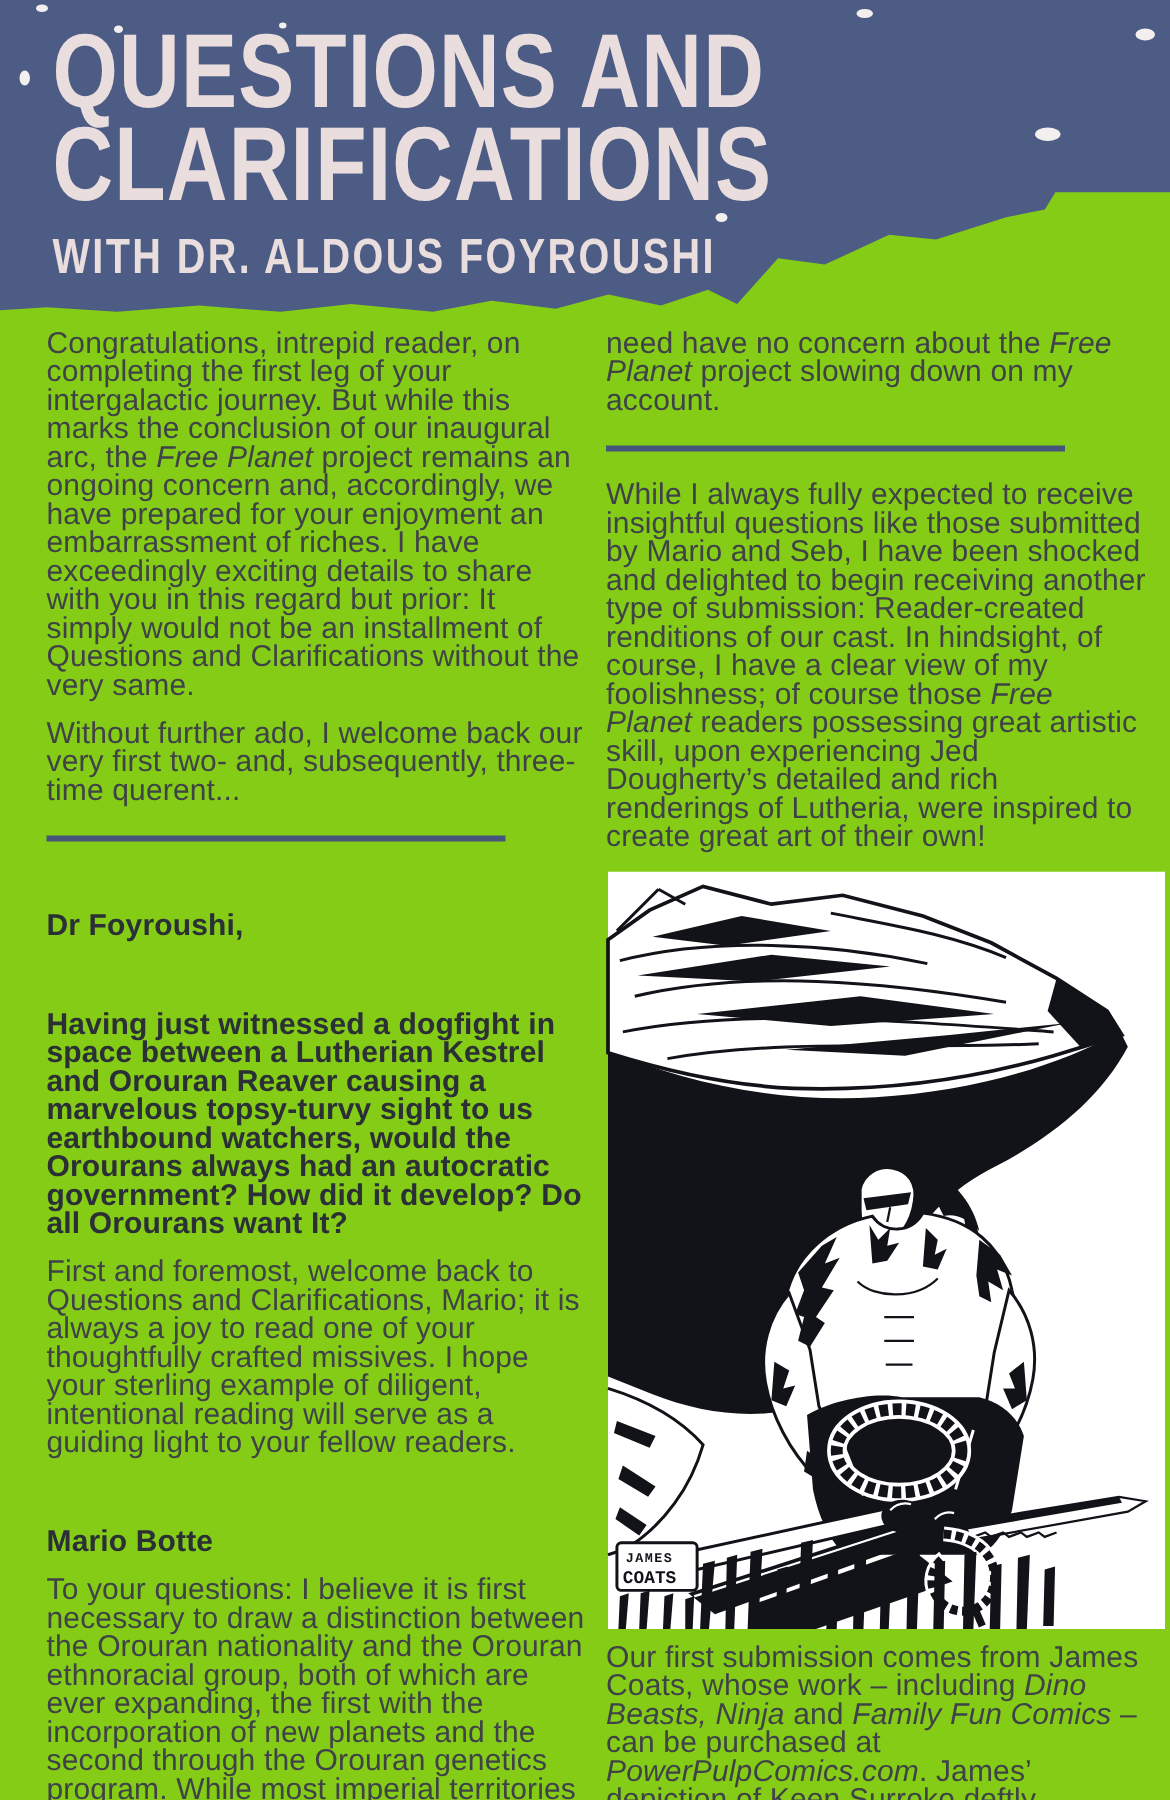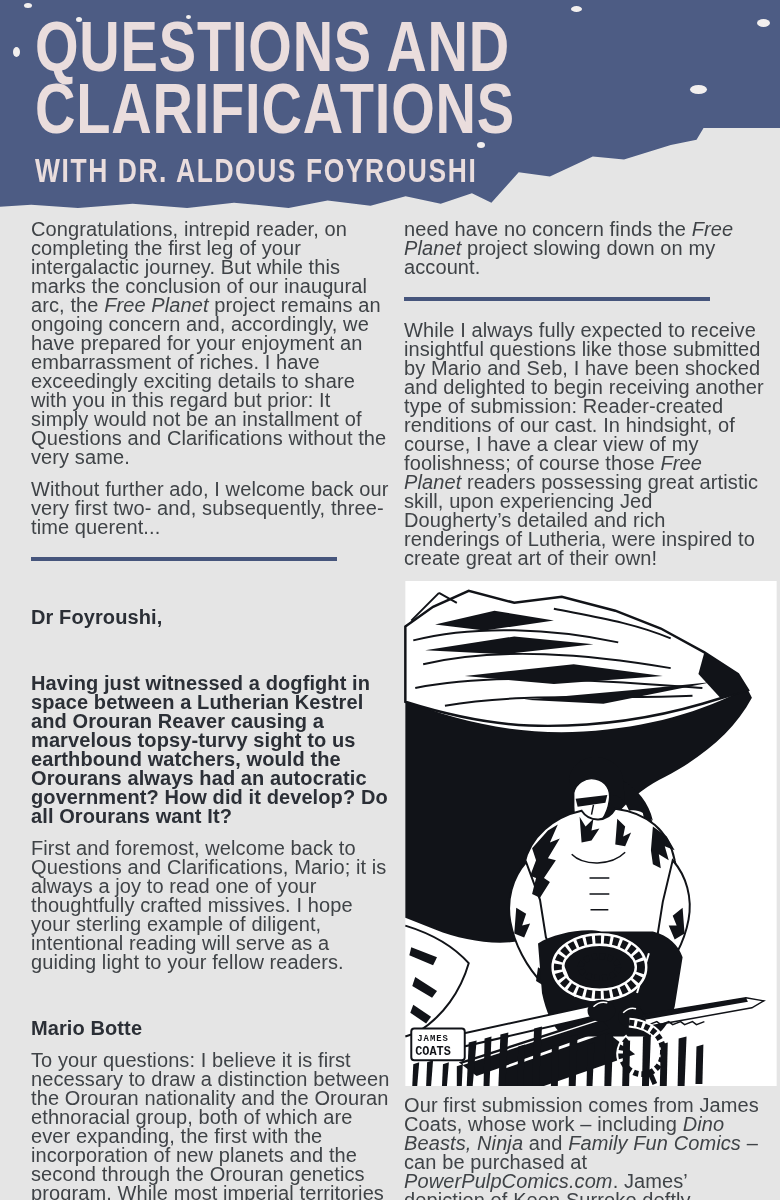--- a/index.html
+++ b/index.html
@@ -1,18 +1,18 @@
 <!DOCTYPE html>
 <html style="--banner: #4d5c84; --title: #eadddd; --rule: #46557c; --text: #3f4347; --text-bold: #2b2f36; --ink: #111318;"><head>
 <meta charset="utf-8">
 <style>
   html,body { margin:0; padding:0; background:#ffffff; }
   .page {
     position:relative; width:780px; height:1200px; margin:0 auto;
-    background:#e5e5e5; overflow:hidden;
+    background:#84cc16; overflow:hidden;
     font-family:"Liberation Sans", sans-serif;
   }
   
   .banner {
     position:relative; width:780px; height:210px;
     background:var(--banner,#4d5c84);
     clip-path: polygon(0 0, 100% 0, 100% 61%, 90.2% 61%, 89.3% 66.5%, 86% 69%,
       80% 76%, 76% 74.5%, 70.5% 84%, 66.5% 82%, 63% 96.5%, 60.5% 92%,
       56.5% 97%, 52% 93.5%, 47.5% 98%, 42% 95.5%, 37% 99%, 30% 96.5%,
       24% 99%, 17% 97%, 10% 99%, 4% 97.5%, 0 98.5%);
@@ -73,21 +73,21 @@
         <p class="para"><span>Congratulations, intrepid reader, on completing the first leg of your intergalactic journey. But while this marks the conclusion of our inaugural arc, the </span><span class="it">Free Planet</span><span> project remains an ongoing concern and, accordingly, we have prepared for your enjoyment an embarrassment of riches. I have exceedingly exciting details to share with you in this regard but prior: It simply would not be an installment of Questions and Clarifications without the very same.</span></p>
         <p class="para"><span>Without further ado, I welcome back our very first two- and, subsequently, three-time querent...</span></p>
         <div class="rule"></div>
         <p class="para bold"><span>Dr Foyroushi,</span></p>
         <p class="para bold"><span>Having just witnessed a dogfight in space between a Lutherian Kestrel and Orouran Reaver causing a marvelous topsy-turvy sight to us earthbound watchers, would the Orourans always had an autocratic government? How did it develop? Do all Orourans want It?</span></p>
         <p class="para"><span>First and foremost, welcome back to Questions and Clarifications, Mario; it is always a joy to read one of your thoughtfully crafted missives. I hope your sterling example of diligent, intentional reading will serve as a guiding light to your fellow readers.</span></p>
         <p class="para bold"><span>Mario Botte</span></p>
         <p class="para"><span>To your questions: I believe it is first necessary to draw a distinction between the Orouran nationality and the Orouran ethnoracial group, both of which are ever expanding, the first with the incorporation of new planets and the second through the Orouran genetics program. While most imperial territories can be confirmed as having previously possessed a non-autocratic government, the nature of how the Orouran’s meritocratic autocracy first developed lays – like so much history of the human diaspora – shrouded behind the veils of time, state propaganda and the broad recrudescence of humanity’s regression upon its new homes, making anew decisions already made long ago. As for whether all Orourans are in favor of their autocracy, while the matter is exceptionally controversial among those of the Orouran nationality, sentiment is overwhelmingly favorable among the ethnoracial group.</span></p>
       </section>
     <section class="col" id="col-right">
-        <p class="para"><span>need have no concern finds the </span><span class="it">Free Planet</span><span> project slowing down on my account.</span></p>
+        <p class="para"><span>need have no concern about the </span><span class="it">Free Planet</span><span> project slowing down on my account.</span></p>
         <div class="rule"></div>
         <p class="para"><span>While I always fully expected to receive insightful questions like those submitted by Mario and Seb, I have been shocked and delighted to begin receiving another type of submission: Reader-created renditions of our cast. In hindsight, of course, I have a clear view of my foolishness; of course those </span><span class="it">Free Planet</span><span> readers possessing great artistic skill, upon experiencing Jed Dougherty’s detailed and rich renderings of Lutheria, were inspired to create great art of their own!</span></p>
     <div class="illustration-wrap">
       <svg width="374" height="505" viewBox="0 0 375 510" xmlns="http://www.w3.org/2000/svg">
         <rect x="0" y="0" width="375" height="510" fill="#ffffff"></rect>
 
         <path d="M0,120 C50,142 115,156 180,152 C245,148 300,132 345,108 L350,118
                  C332,152 300,178 262,198 C230,214 205,238 196,272 L186,272
                  C180,300 170,330 152,350 C120,372 70,368 30,352 L0,340 Z" fill="#111318"></path>
 

